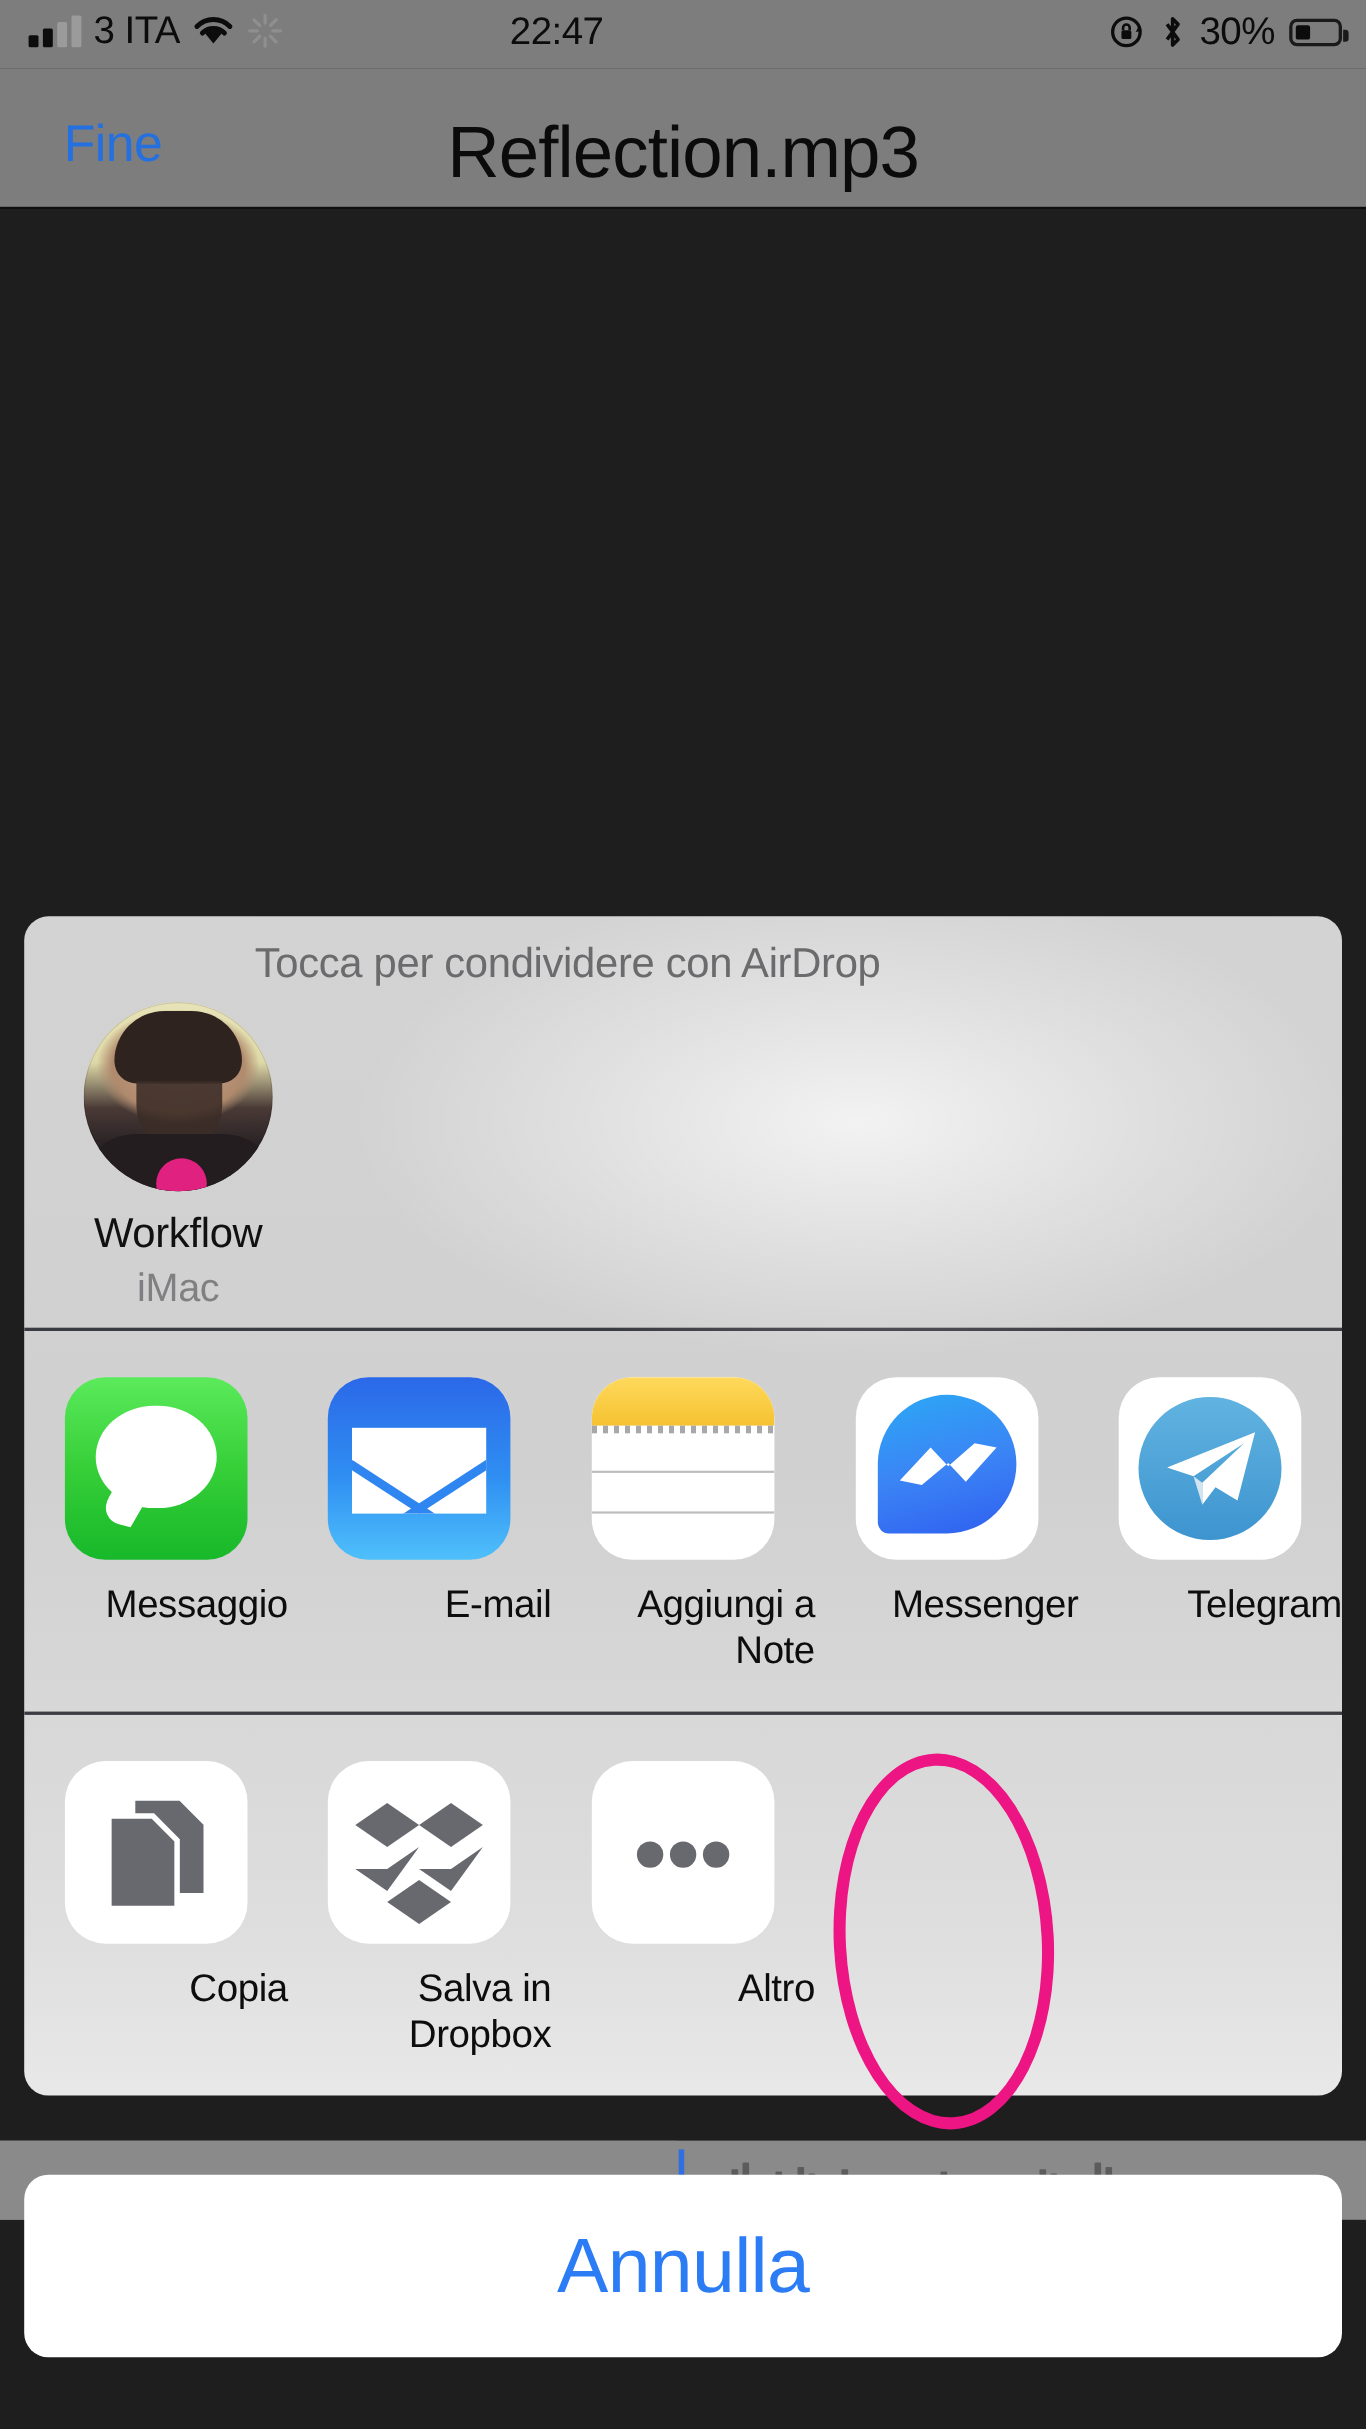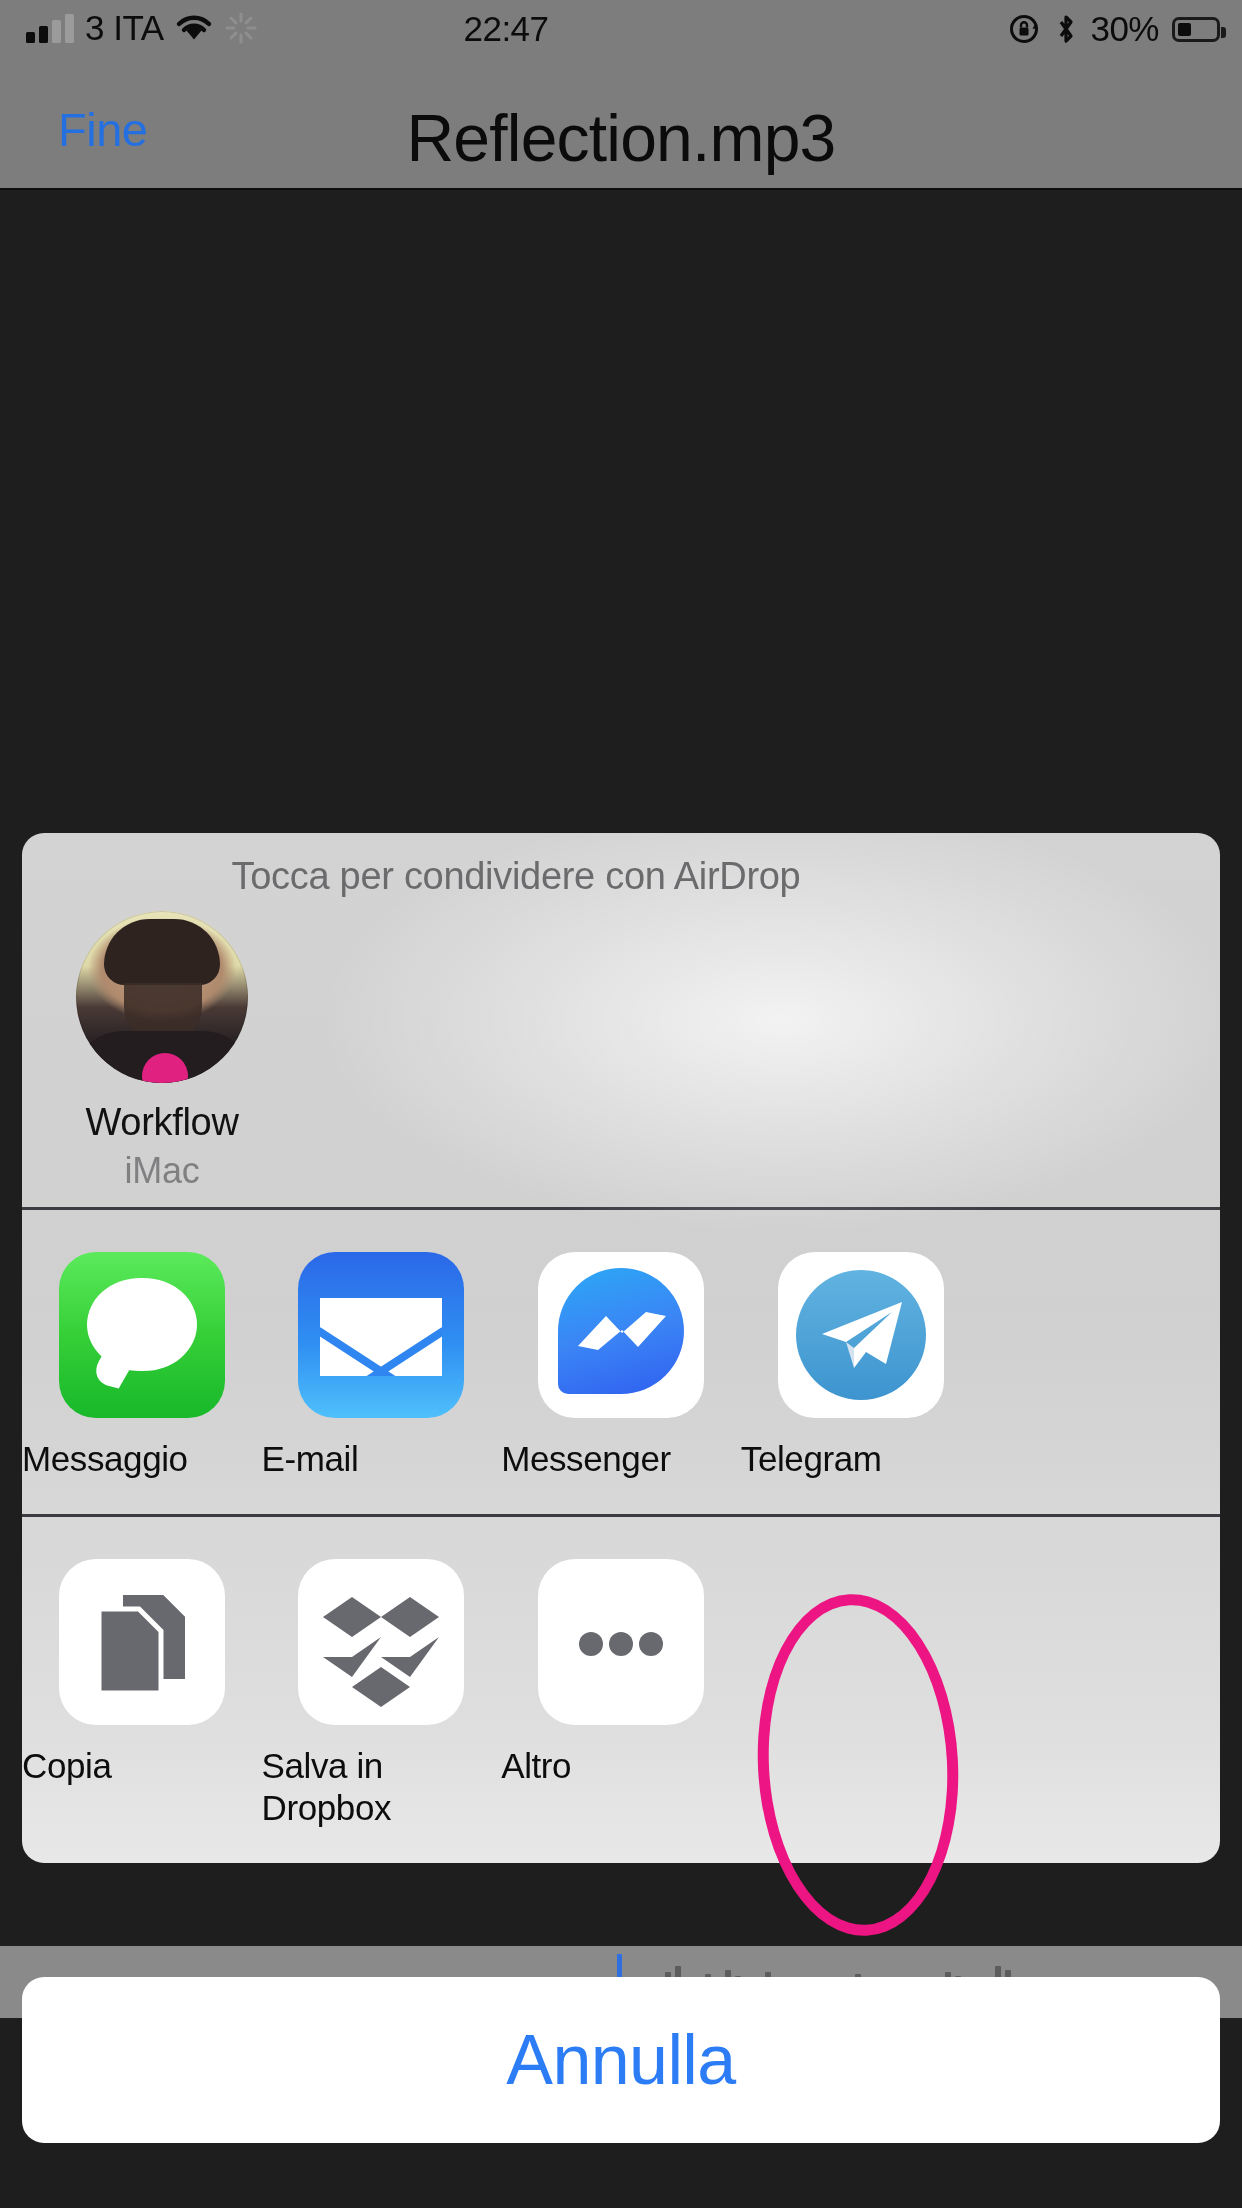--- a/index.html
+++ b/index.html
@@ -105,21 +105,21 @@
     position:absolute; left:66px; bottom:-16px; width:46px; height:46px;
     border-radius:50%; background:#e0217f;
   }
   .ad-name{ margin-top:18px; font-size:38px; color:#111; letter-spacing:-0.3px; }
   .ad-kind{ margin-top:6px; font-size:36px; color:#808082; letter-spacing:-0.3px; }
 
   .divider{ height:3px; background:#3b3b42; width:100%; }
 
   .row{ position:relative; padding:42px 0 34px 0; }
   .row-items{ display:flex; }
-  .cell{ width:239.6px; text-align:left; }
+  .cell{ width:239.6px; text-align:right; }
   .cell .ico{ width:166px; height:166px; margin:0 auto; position:relative; }
   .cell .lbl{
     margin-top:20px; font-size:35px; color:#0d0d0d; line-height:1.20;
     letter-spacing:-0.4px;
   }
 
   
   .ic-msg{ width:100%; height:100%; border-radius:37px;
     background:linear-gradient(180deg,#5bea5b 0%,#36cf38 50%,#17b82a 100%); position:relative; }
   .ic-msg .bub{ position:absolute; left:28px; top:26px; width:110px; height:93px;
@@ -327,20 +327,31 @@
 
         <div class="cell">
           <div class="ico">
             <div class="ic-mail">
                 <div class="env"></div>
               </div>
           </div>
           <div class="lbl">E-mail</div>
         </div>
 
+        <div class="cell">
+          <div class="ico">
+            <div class="ic-note">
+              <div class="top"></div>
+                <div class="perf"></div>
+              <div class="ln" style="top:85px"></div>
+              <div class="ln" style="top:122px"></div>
+            </div>
+          </div>
+          <div class="lbl">Aggiungi a Note</div>
+        </div>
 
         <div class="cell">
           <div class="ico">
             <div class="ic-messenger">
               <div class="circ"></div>
               <svg width="100" height="62" viewBox="0 0 100 62">
                 <path d="M6 46 L34 16 L50 33 L74 12 L94 16 L66 47 L50 30 L26 50 Z" fill="#fff"></path>
               </svg>
             </div>
           </div>

